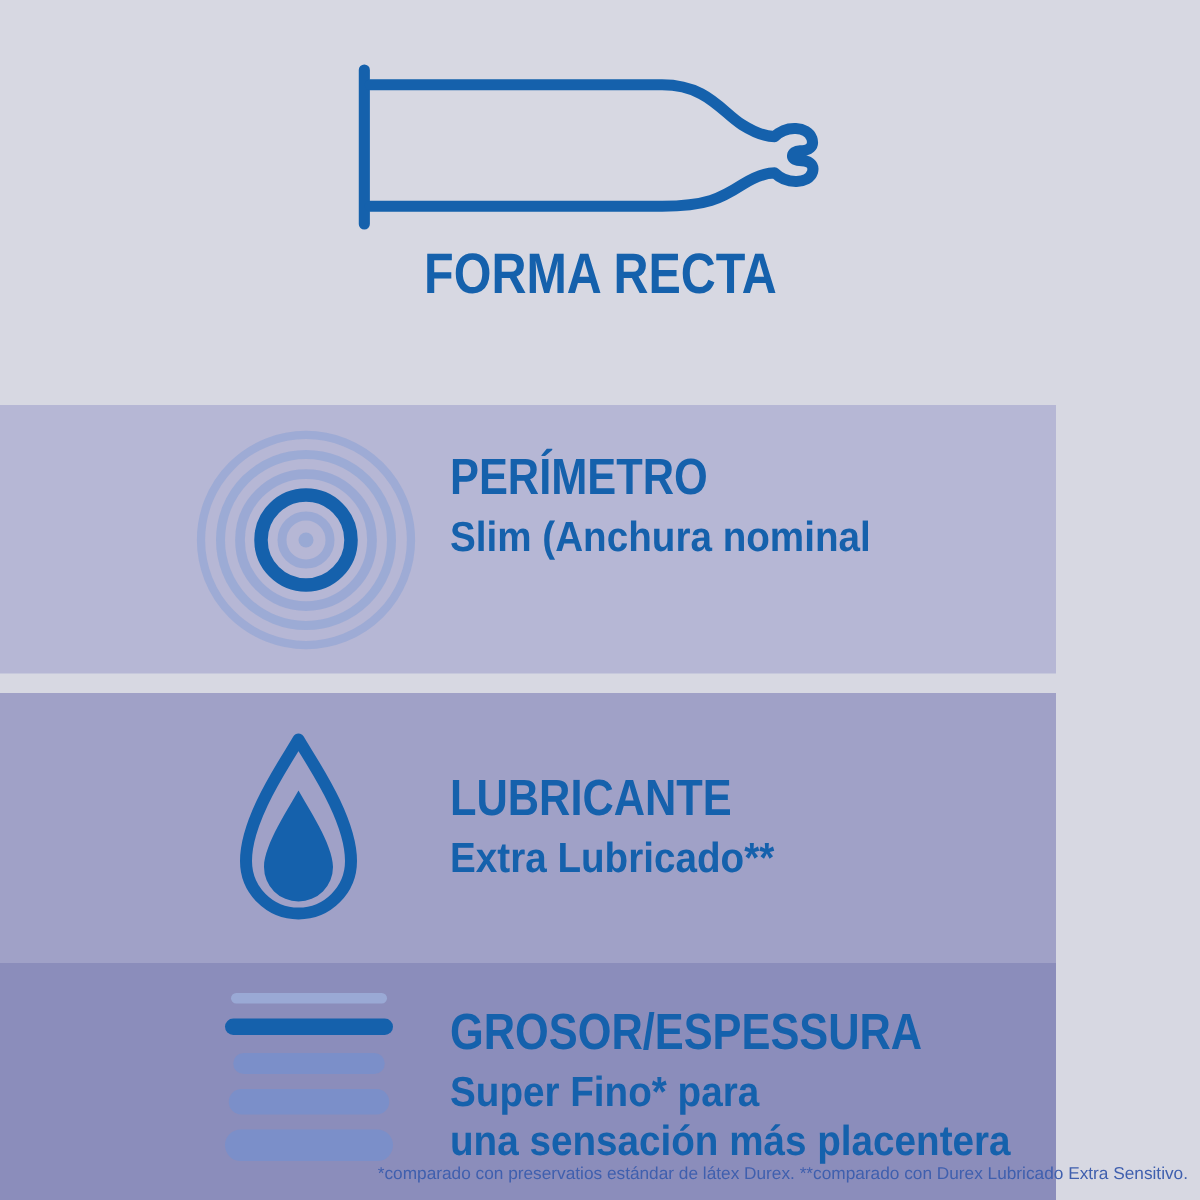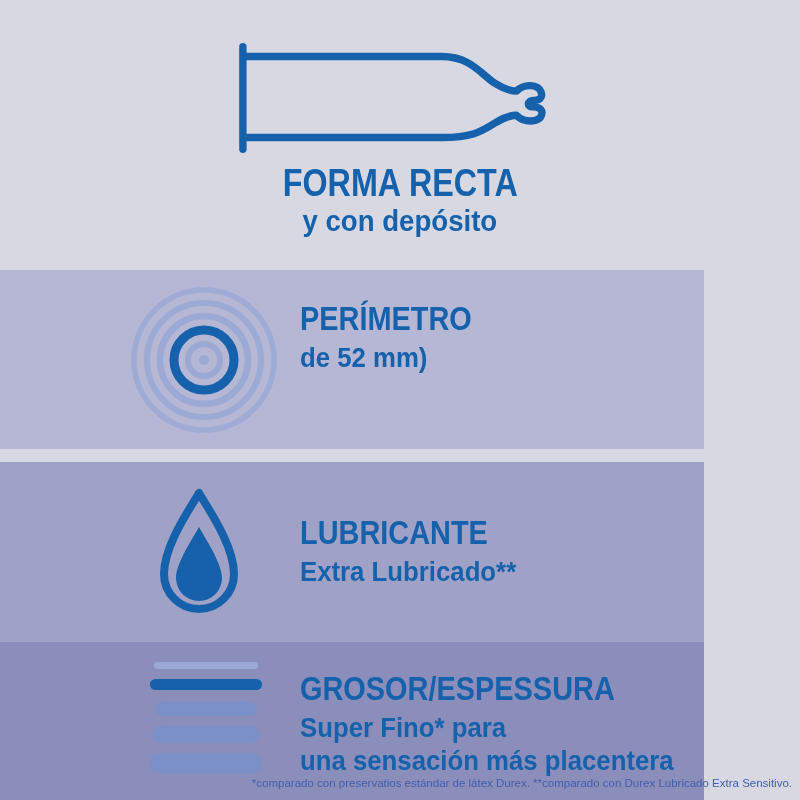--- a/index.html
+++ b/index.html
@@ -45,42 +45,39 @@
         <path d="M13,14 H210 C240,14 250,32 264,41 C272,46 279,49 286,49
                  C294,41 308,42 311,50 C313,56 309,58.5 303,58.5
                  C297,58.5 296,65 302.5,65 C309,65 313,67.5 311.5,73
                  C309,81 294,81.5 286,73.5 C279,73.5 272,76.5 264,81.5
                  C250,90.5 240,96 210,96 H13" stroke="#1561ac" stroke-width="7.5" stroke-linecap="round" stroke-linejoin="round"></path>
       </svg>
     </div>
     <div class="main-title blue">
       <span class="cond-c">FORMA RECTA</span>
     </div>
-    <div class="main-sub blue">
-      <span class="semi-c">y con depósito</span>
-    </div>
   </div>
 
   <div class="band" id="band-perimeter">
     <div class="icon-slot" style="left:128px;top:14px;">
       <svg width="152" height="152" viewBox="0 0 152 152" fill="none">
         <circle cx="76" cy="76" r="70" stroke="#96a7d4" stroke-width="5.5" opacity="0.75"></circle>
         <circle cx="76" cy="76" r="57" stroke="#96a7d4" stroke-width="6" opacity="0.8"></circle>
         <circle cx="76" cy="76" r="44" stroke="#96a7d4" stroke-width="6.5" opacity="0.85"></circle>
         <circle cx="76" cy="76" r="30" stroke="#1561ac" stroke-width="9"></circle>
         <circle cx="76" cy="76" r="16" stroke="#96a7d4" stroke-width="6" opacity="0.85"></circle>
         <circle cx="76" cy="76" r="5" fill="#96a7d4" opacity="0.9"></circle>
       </svg>
     </div>
     <div class="txt" style="top:28px;">
       <div class="sec-title blue">
         <span class="cond">PERÍMETRO</span>
       </div>
       <div class="sec-lines blue">
-        <div><span class="semi">de 52 mm)</span></div>
+        <div><span class="semi">Slim (Anchura nominal</span></div>
       </div>
     </div>
   </div>
 
   <div class="band" id="band-thickness">
     <div class="bars">
       <div class="bar" style="top:0px;   width:104px;height:7px; border-radius:4px; background:#9aa9d5;"></div>
       <div class="bar" style="top:17px;  width:112px;height:11px;border-radius:6px; background:#1561ac;"></div>
       <div class="bar" style="top:40px;  width:101px;height:14px;border-radius:7px; background:#7b8fc9;"></div>
       <div class="bar" style="top:64px;  width:107px;height:17px;border-radius:9px; background:#7b8fc9;"></div>

